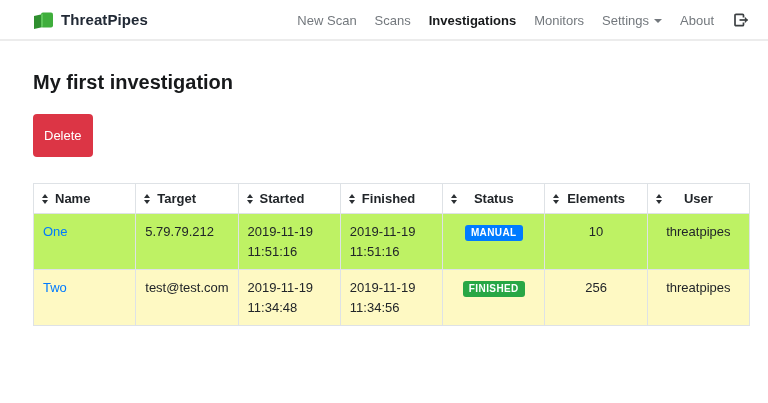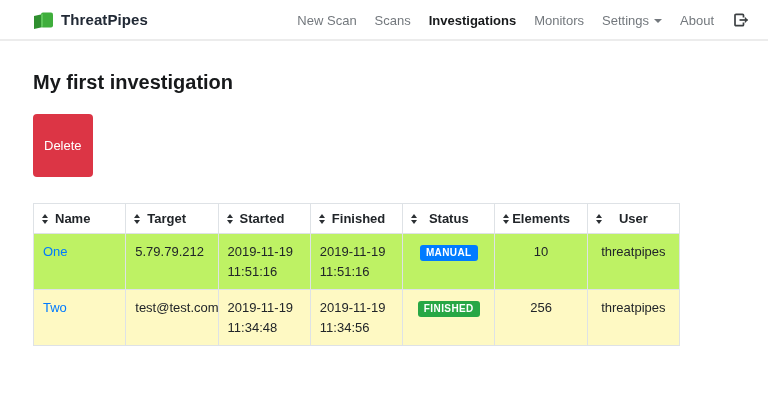--- a/index.html
+++ b/index.html
@@ -18,25 +18,25 @@
   .nav-link.active { color:#17191b; font-weight:bold; }
   .caret-down { width:0; height:0; border-left:4px solid transparent;
                 border-right:4px solid transparent; border-top:4px solid #73787d;
                 display:inline-block; margin-top:1px; }
   .logout { margin-left:10px; display:flex; align-items:center; cursor:pointer; }
 
   
   .content { padding:30px 0 0 33px; }
   .page-title { font-size:20px; font-weight:bold; color:#17191b; }
   .btn-delete { margin-top:20px; display:inline-block; background:#dc3545; color:#fff;
-                font-size:13px; border:none; border-radius:4px; padding:24px 11px;
+                font-size:13px; border:none; border-radius:4px; padding:14px 11px;
                 cursor:pointer; font-family:inherit; }
 
   
-  table { margin-top:26px; width:647px; border-collapse:collapse; table-layout:fixed;
+  table { margin-top:26px; width:717px; border-collapse:collapse; table-layout:fixed;
           font-size:13px; }
   th, td { border:1px solid #dee2e6; }
   th { height:30px; font-weight:bold; color:#212529; position:relative;
        cursor:pointer; font-size:13px; }
   th.al { text-align:left; padding:0 6px 0 21px; }
   th.ac { text-align:center; padding:0 6px; }
   td { padding:8px 9px; vertical-align:top; line-height:1.5; background:#fef9c3; }
   tr.striped td { background:#bef264; }
   td.ac { text-align:center; }
   a.cell-link { color:#007bff; text-decoration:none; cursor:pointer; }

